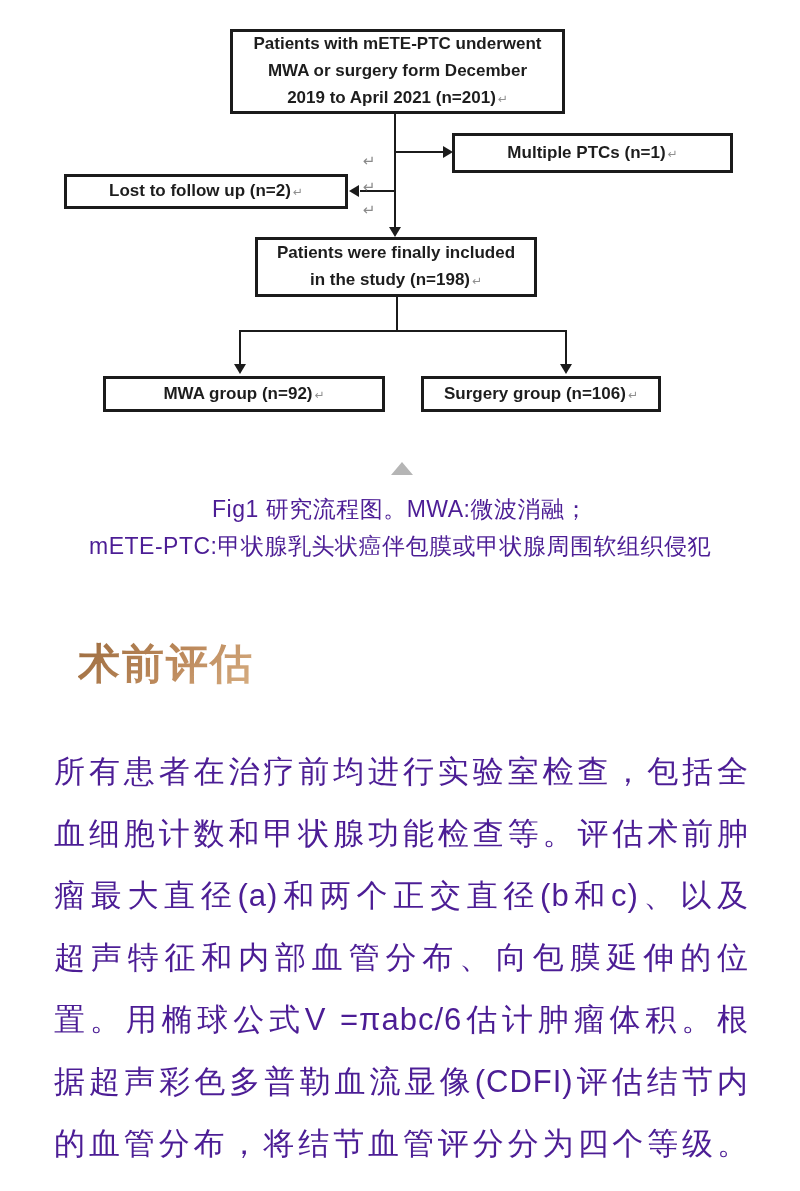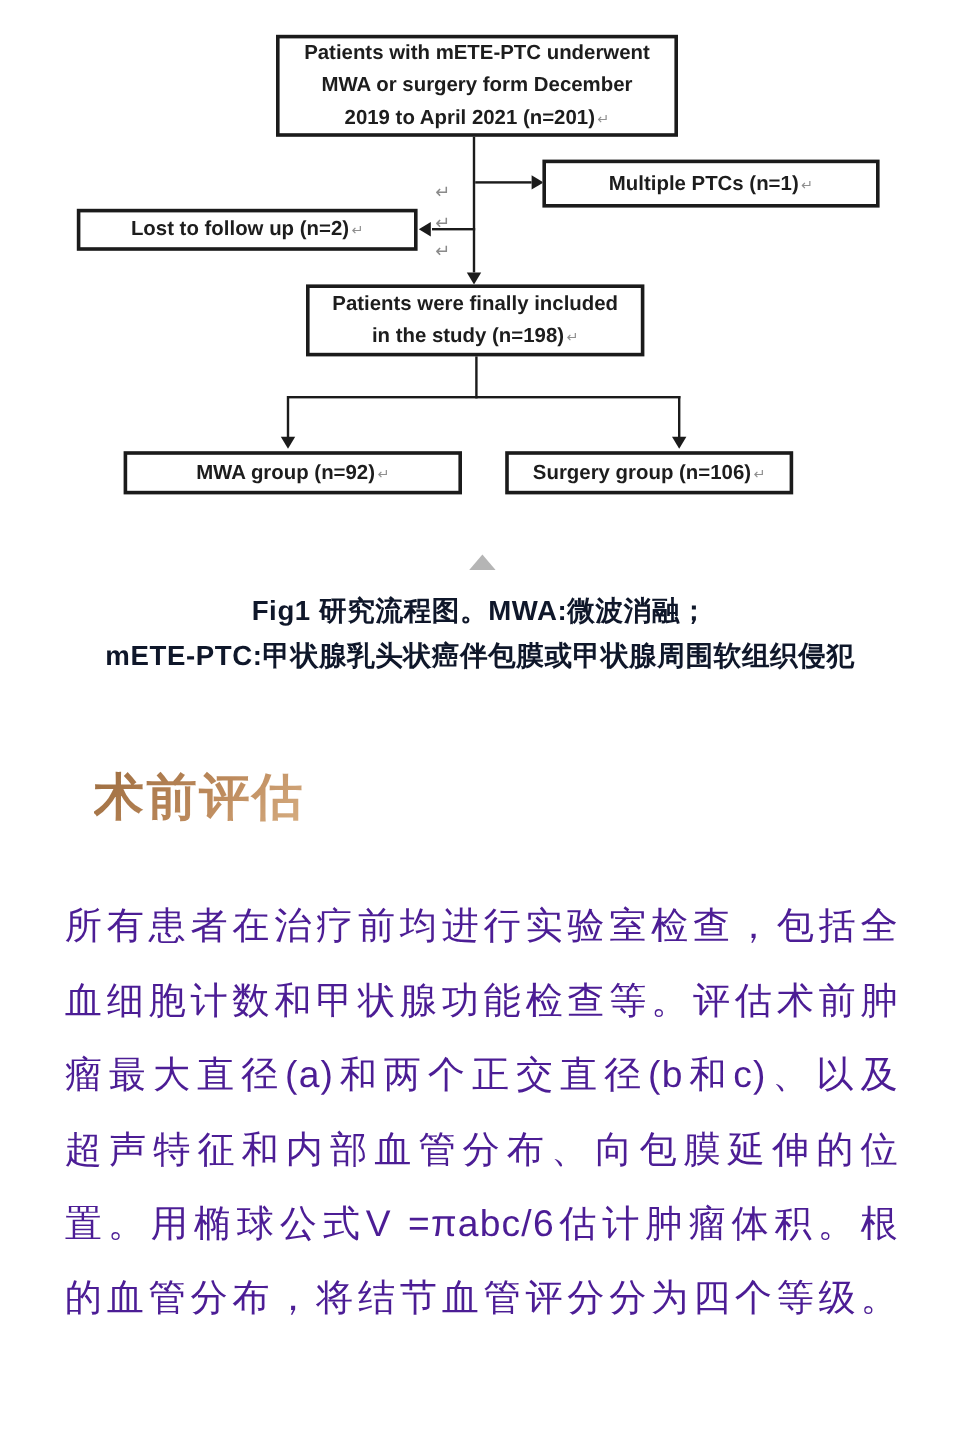--- a/index.html
+++ b/index.html
@@ -40,21 +40,21 @@
   .a-vright{left:560px;top:364px;}
   .ret1{left:358px;top:153px;}
   .ret2{left:358px;top:179px;}
   .ret3{left:358px;top:202px;}
 
   
   .fig-toggle{position:absolute;left:391px;top:462px;width:0;height:0;
               border-left:11px solid transparent;border-right:11px solid transparent;
               border-bottom:13px solid #b5b5b5;}
   .caption{position:absolute;left:0;top:491px;width:800px;text-align:center;
-           color:#0f172a;font-size:23px;line-height:37px;letter-spacing:0.5px;font-weight:bold;}
+           color:#4c1d95;font-size:23px;line-height:37px;letter-spacing:0.5px;}
 
   
   .heading{position:absolute;left:78px;top:636px;margin:0;
            font-family:"Liberation Serif","DejaVu Serif",serif;
            font-size:42px;font-weight:700;letter-spacing:2px;
            background:linear-gradient(135deg,#9c6c3f 0%,#bd8a5c 55%,#d8b084 100%);
            -webkit-background-clip:text;background-clip:text;
            -webkit-text-fill-color:transparent;color:#bd8a5c;text-align:right;}
 
   
@@ -126,16 +126,17 @@
   </div>
 
   <h2 class="heading">术前评估</h2>
 
   <div class="body-text">
     <div class="bline">所有患者在治疗前均进行实验室检查，包括全</div>
     <div class="bline">血细胞计数和甲状腺功能检查等。评估术前肿</div>
     <div class="bline">瘤最大直径(a)和两个正交直径(b和c)、以及</div>
     <div class="bline">超声特征和内部血管分布、向包膜延伸的位</div>
     <div class="bline">置。用椭球公式V =πabc/6估计肿瘤体积。根</div>
+    <div class="bline">据超声彩色多普勒血流显像(CDFI)评估结节内</div>
     <div class="bline">的血管分布，将结节血管评分分为四个等级。</div>
   </div>
 
 </div>
 
 </body></html>

